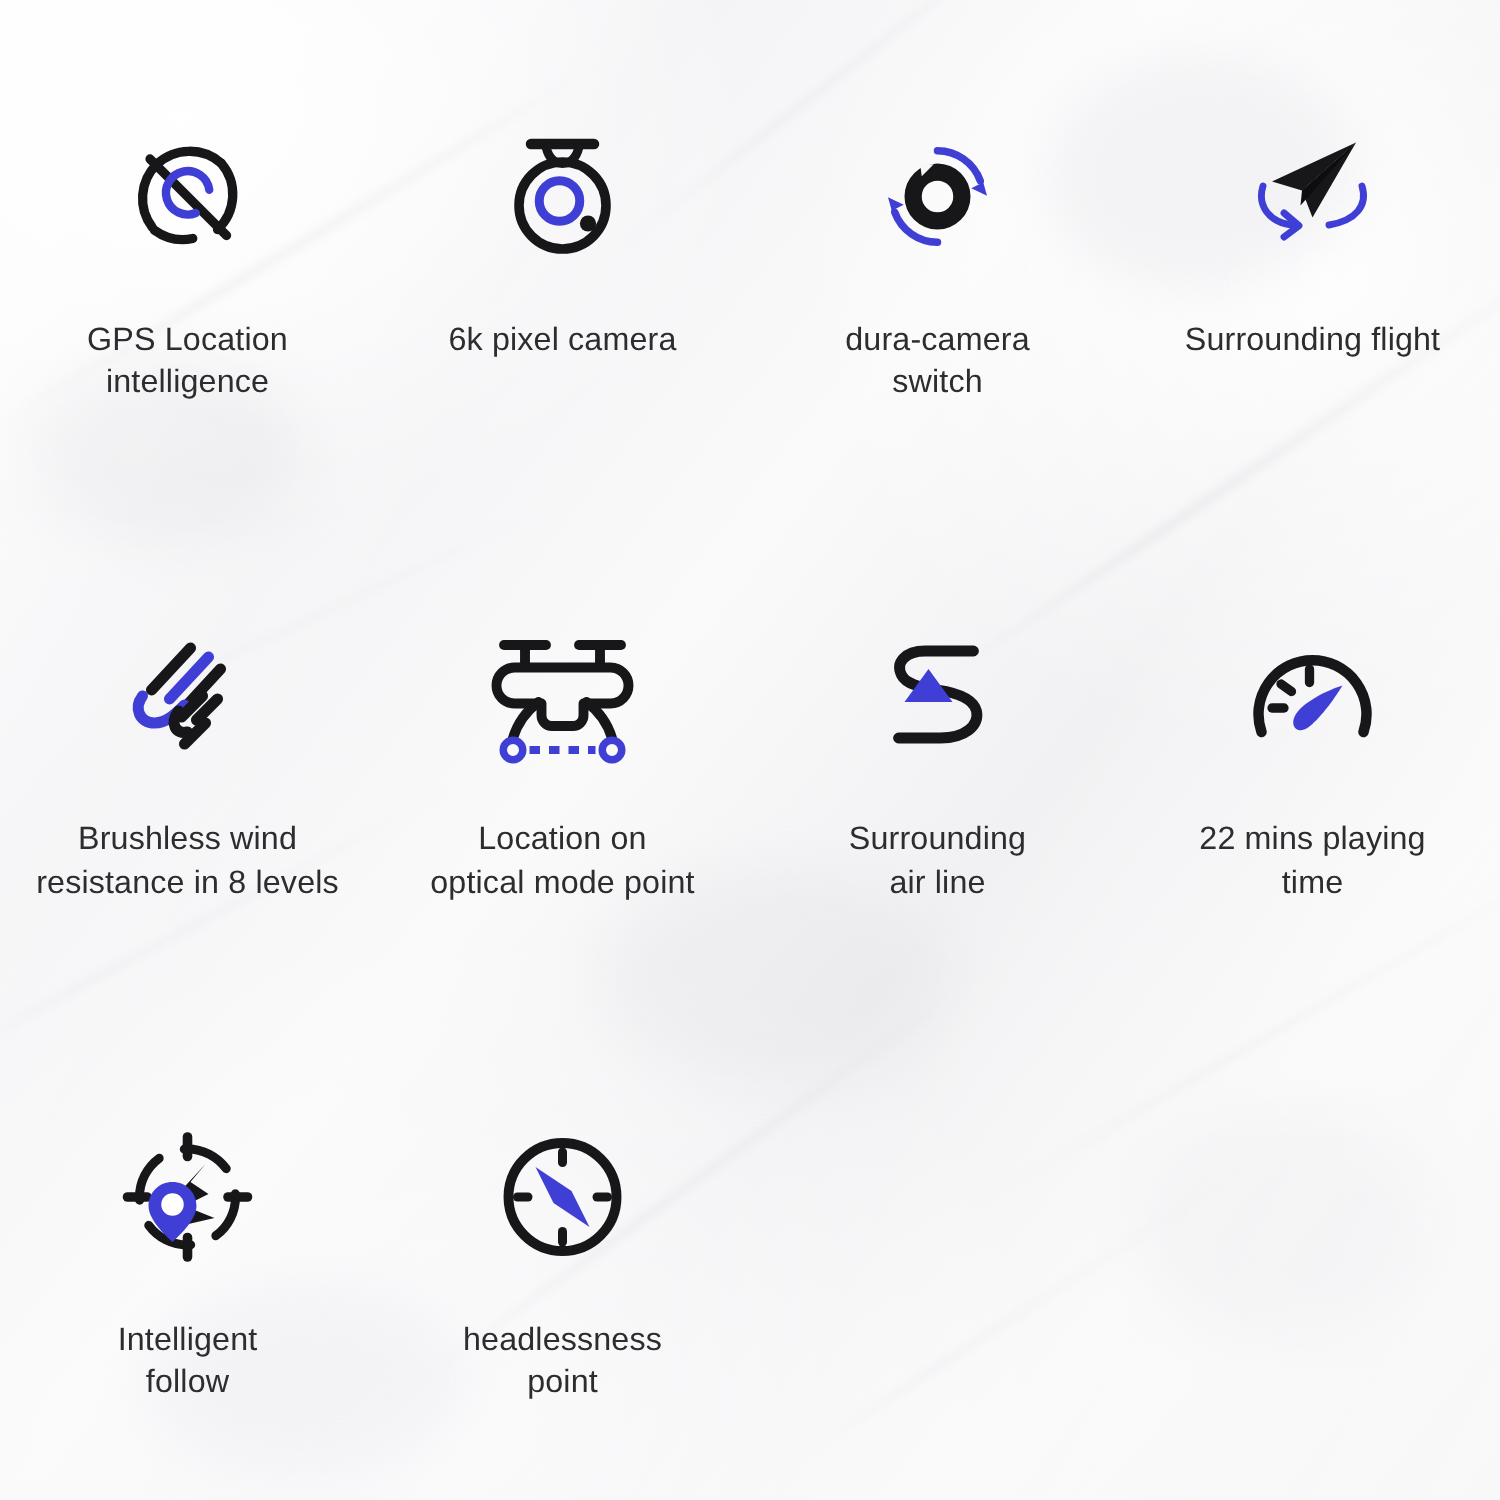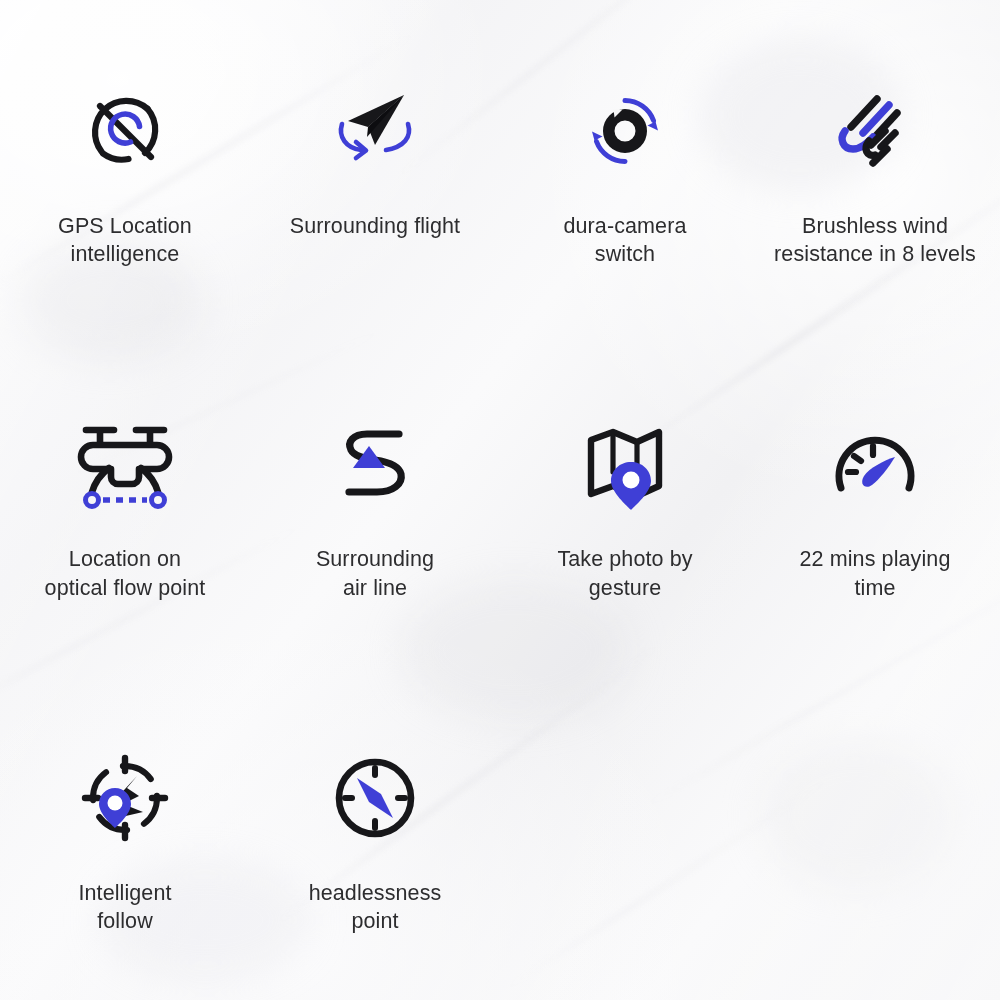--- a/index.html
+++ b/index.html
@@ -136,51 +136,65 @@
           <path d="M27.0 27.0 L78.0 78.0" stroke="#17171a" stroke-width="6.2" stroke-linecap="round"></path>
           <path d="M57.5 63.0 A14.5 14.5 0 1 1 66.5 47.5" stroke="#3f3fd6" stroke-width="5.6" stroke-linecap="round"></path>
         </svg>
       </div>
       <div class="label">
         <span>GPS Location</span><br>
         <span>intelligence</span>
       </div>
     </div>
 
+    <div class="cell">
+      <div class="icon-wrap">
+        <svg width="104" height="104" viewBox="0 0 104 104" fill="none">
+          <line x1="31" y1="17" x2="73" y2="17" stroke="#17171a" stroke-width="7" stroke-linecap="round"></line>
+          <path d="M41 19 C43 27, 47 30, 52 30 C57 30, 61 27, 63 19" stroke="#17171a" stroke-width="6" stroke-linecap="round" fill="none"></path>
+          <circle cx="52" cy="58" r="29" stroke="#17171a" stroke-width="6.4"></circle>
+          <circle cx="50" cy="55" r="13.5" stroke="#3f3fd6" stroke-width="6"></circle>
+          <circle cx="69" cy="70" r="5.4" fill="#17171a"></circle>
+        </svg>
+      </div>
+      <div class="label">
+        <span>6k pixel camera</span>
+      </div>
+    </div>
+
+    <div class="cell">
+      <div class="icon-wrap">
+        <svg width="104" height="104" viewBox="0 0 104 104" fill="none">
+          <path d="M52 21.5 A30.5 30.5 0 0 1 80.5 41.5" stroke="#3f3fd6" stroke-width="5" stroke-linecap="round" fill="none"></path>
+          <path d="M52 82.5 A30.5 30.5 0 0 1 23.5 62.5" stroke="#3f3fd6" stroke-width="5" stroke-linecap="round" fill="none"></path>
+          <path d="M74.5 46.5 L82.5 42.5 L85 51.5 Z" fill="#3f3fd6"></path>
+          <path d="M29.5 57.5 L21.5 61.5 L19 52.5 Z" fill="#3f3fd6"></path>
+          <path d="M52 30 A22 22 0 1 0 52 74 A22 22 0 0 0 52 30 Z M52 41.5 A10.5 10.5 0 1 1 52 62.5 A10.5 10.5 0 0 1 52 41.5 Z" fill="#17171a" fill-rule="evenodd"></path>
+          <path d="M40.5 30.5 L49.5 30.5 L41.5 38.5 Z" fill="#f7f7f8"></path>
+        </svg>
+      </div>
+      <div class="label">
+        <span>dura-camera</span><br>
+        <span>switch</span>
+      </div>
+    </div>
 
     <div class="cell">
       <div class="icon-wrap">
         <svg width="110" height="104" viewBox="0 0 110 104" fill="none">
           <path d="M22 45 C18 58, 26 69, 41 71" stroke="#3f3fd6" stroke-width="4.6" stroke-linecap="round" fill="none"></path>
           <path d="M36 63 L46 71.5 L36 79" stroke="#3f3fd6" stroke-width="4.6" stroke-linecap="round" stroke-linejoin="round" fill="none"></path>
           <path d="M88 45 C92 58, 84 68, 66 71" stroke="#3f3fd6" stroke-width="4.6" stroke-linecap="round" fill="none"></path>
           <path d="M84 16 L28 42 L48 48 Z" fill="#17171a"></path>
           <path d="M84 16 L48 48 L55 66 Z" fill="#17171a"></path>
           <path d="M84 16 L48 48 L47 58 Z" fill="#0d0d10"></path>
         </svg>
       </div>
       <div class="label">
         <span>Surrounding flight</span>
-      </div>
-    </div>
-
-    <div class="cell">
-      <div class="icon-wrap">
-        <svg width="104" height="104" viewBox="0 0 104 104" fill="none">
-          <path d="M52 21.5 A30.5 30.5 0 0 1 80.5 41.5" stroke="#3f3fd6" stroke-width="5" stroke-linecap="round" fill="none"></path>
-          <path d="M52 82.5 A30.5 30.5 0 0 1 23.5 62.5" stroke="#3f3fd6" stroke-width="5" stroke-linecap="round" fill="none"></path>
-          <path d="M74.5 46.5 L82.5 42.5 L85 51.5 Z" fill="#3f3fd6"></path>
-          <path d="M29.5 57.5 L21.5 61.5 L19 52.5 Z" fill="#3f3fd6"></path>
-          <path d="M52 30 A22 22 0 1 0 52 74 A22 22 0 0 0 52 30 Z M52 41.5 A10.5 10.5 0 1 1 52 62.5 A10.5 10.5 0 0 1 52 41.5 Z" fill="#17171a" fill-rule="evenodd"></path>
-          <path d="M40.5 30.5 L49.5 30.5 L41.5 38.5 Z" fill="#f7f7f8"></path>
-        </svg>
-      </div>
-      <div class="label">
-        <span>dura-camera</span><br>
-        <span>switch</span>
       </div>
     </div>
 
     <div class="cell">
       <div class="icon-wrap">
         <svg width="104" height="104" viewBox="0 0 104 104" fill="none">
           <g stroke-linecap="round" fill="none">
             <path d="M54 20 L28 48" stroke="#17171a" stroke-width="7.4"></path>
             <path d="M66 26 L40 54" stroke="#3f3fd6" stroke-width="7.4"></path>
             <path d="M74 34 L50 60" stroke="#17171a" stroke-width="7.4"></path>
@@ -208,53 +222,38 @@
           <path d="M24 33 h64 a9 9 0 0 1 0 24 H70 v8 a7 7 0 0 1 -7 7 H49 a7 7 0 0 1 -7 -7 v-8 H24 a9 9 0 0 1 0 -24 Z" stroke="#17171a" stroke-width="6.6" stroke-linejoin="round" fill="none"></path>
           <path d="M40 56 C32 62, 26 70, 23 80" stroke="#17171a" stroke-width="6.6" stroke-linecap="round" fill="none"></path>
           <path d="M72 56 C80 62, 86 70, 89 80" stroke="#17171a" stroke-width="6.6" stroke-linecap="round" fill="none"></path>
           <circle cx="23" cy="88" r="6.5" stroke="#3f3fd6" stroke-width="5" fill="none"></circle>
           <circle cx="89" cy="88" r="6.5" stroke="#3f3fd6" stroke-width="5" fill="none"></circle>
           <line x1="34" y1="88" x2="78" y2="88" stroke="#3f3fd6" stroke-width="5.4" stroke-dasharray="7 6" stroke-linecap="butt"></line>
         </svg>
       </div>
       <div class="label">
         <span>Location on</span><br>
-        <span>optical flow point</span>
+        <span>optical mode point</span>
       </div>
     </div>
 
 
     <div class="cell">
       <div class="icon-wrap">
         <svg width="104" height="104" viewBox="0 0 104 104" fill="none">
           <path d="M76 22 H44 C30 22, 24 30, 28 38 C31 44, 40 46, 52 48 C66 50, 76 54, 78 62 C80 72, 70 80, 54 80 H26" stroke="#17171a" stroke-width="7.2" stroke-linecap="round" fill="none"></path>
           <path d="M46 34 L62 56 H30 Z" fill="#3f3fd6"></path>
         </svg>
       </div>
       <div class="label">
         <span>Surrounding</span><br>
         <span>air line</span>
       </div>
     </div>
 
-    <div class="cell">
-      <div class="icon-wrap">
-        <svg width="104" height="104" viewBox="0 0 104 104" fill="none">
-          <path d="M18 28 L40 20 L64 30 L86 20 L86 74 L64 84 L40 74 L18 82 Z" stroke="#17171a" stroke-width="6.4" stroke-linejoin="round" fill="none"></path>
-          <line x1="40" y1="24" x2="40" y2="60" stroke="#17171a" stroke-width="5.2" stroke-linecap="round"></line>
-          <line x1="64" y1="32" x2="64" y2="58" stroke="#17171a" stroke-width="5.2" stroke-linecap="round"></line>
-          <path d="M58 50 C47 50, 38 58, 38 69 C38 80, 54 94, 58 98 C62 94, 78 80, 78 69 C78 58, 69 50, 58 50 Z" fill="#3f3fd6"></path>
-          <circle cx="58" cy="68" r="8.5" fill="#ffffff"></circle>
-        </svg>
-      </div>
-      <div class="label">
-        <span>Take photo by</span><br>
-        <span>gesture</span>
-      </div>
-    </div>
 
     <div class="cell">
       <div class="icon-wrap">
         <svg width="104" height="104" viewBox="0 0 104 104" fill="none">
           <path d="M18 76 A36 36 0 1 1 86 76" stroke="#17171a" stroke-width="7" stroke-linecap="round" fill="none"></path>
           <line x1="25" y1="60" x2="33" y2="60" stroke="#17171a" stroke-width="6.2" stroke-linecap="round"></line>
           <line x1="31" y1="44" x2="38" y2="49" stroke="#17171a" stroke-width="6.2" stroke-linecap="round"></line>
           <line x1="50" y1="34" x2="50" y2="43" stroke="#17171a" stroke-width="6.2" stroke-linecap="round"></line>
           <path d="M72 45 C66 55, 56 68, 49 73 C42 78, 36 72, 41 64 C46 56, 62 48, 72 45 Z" fill="#3f3fd6"></path>
         </svg>

